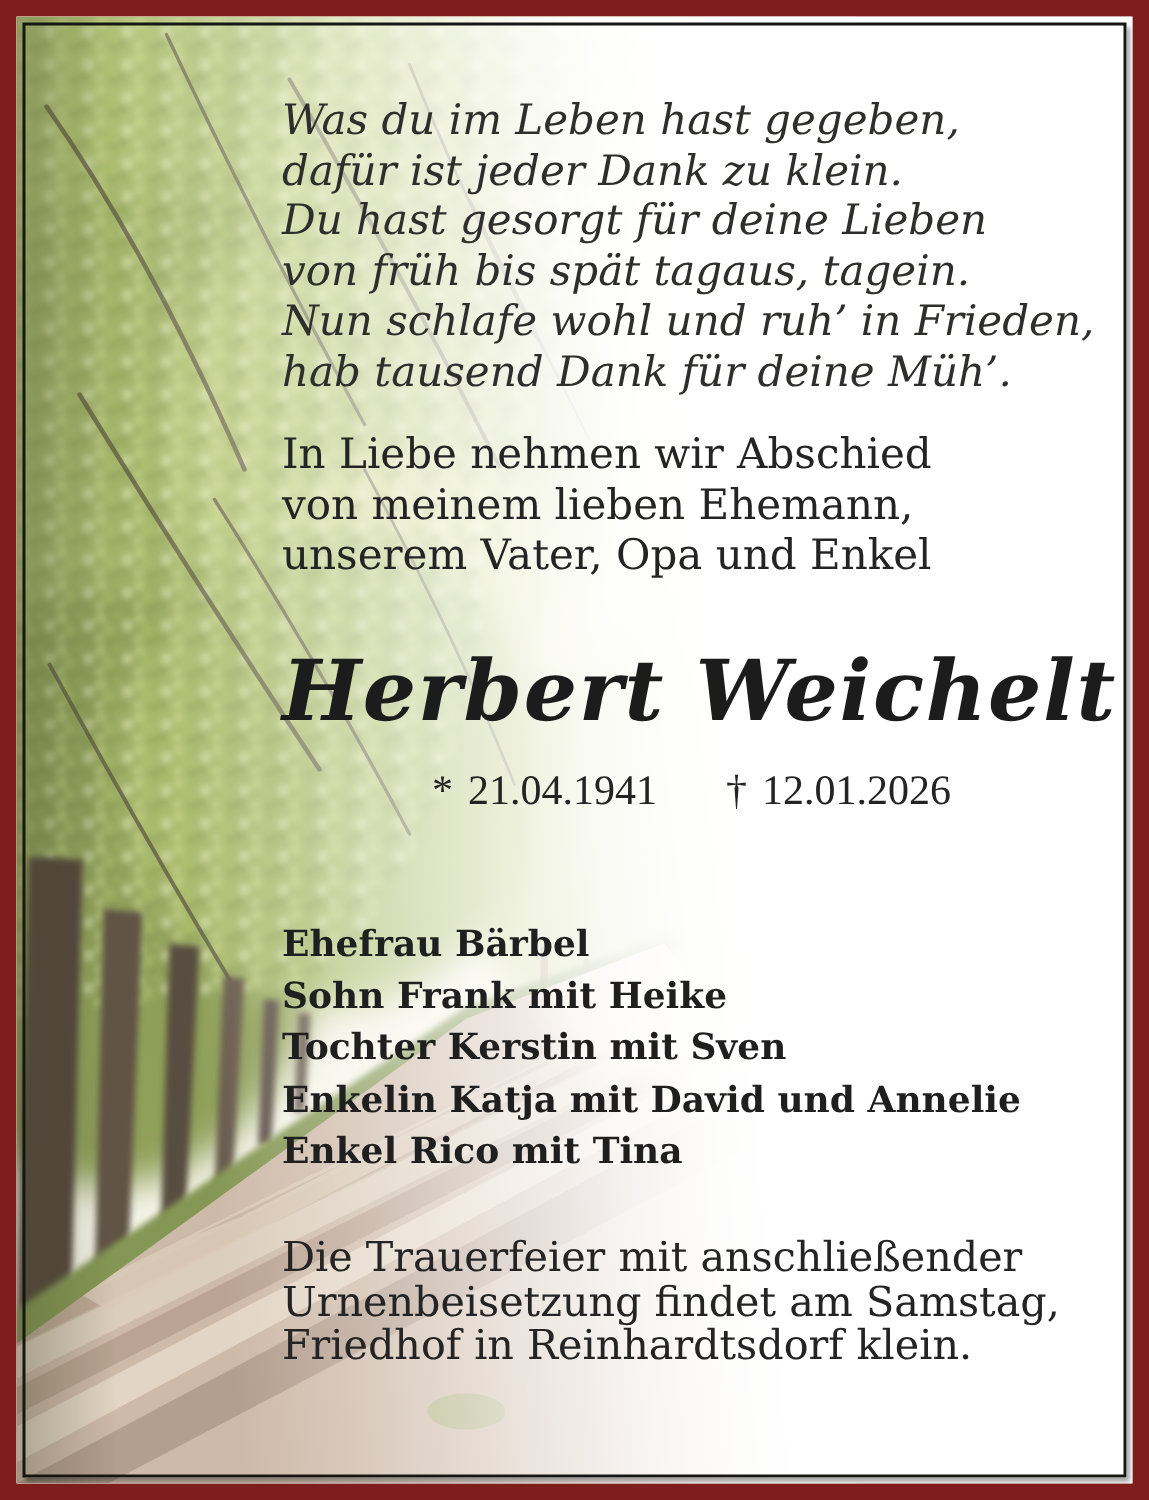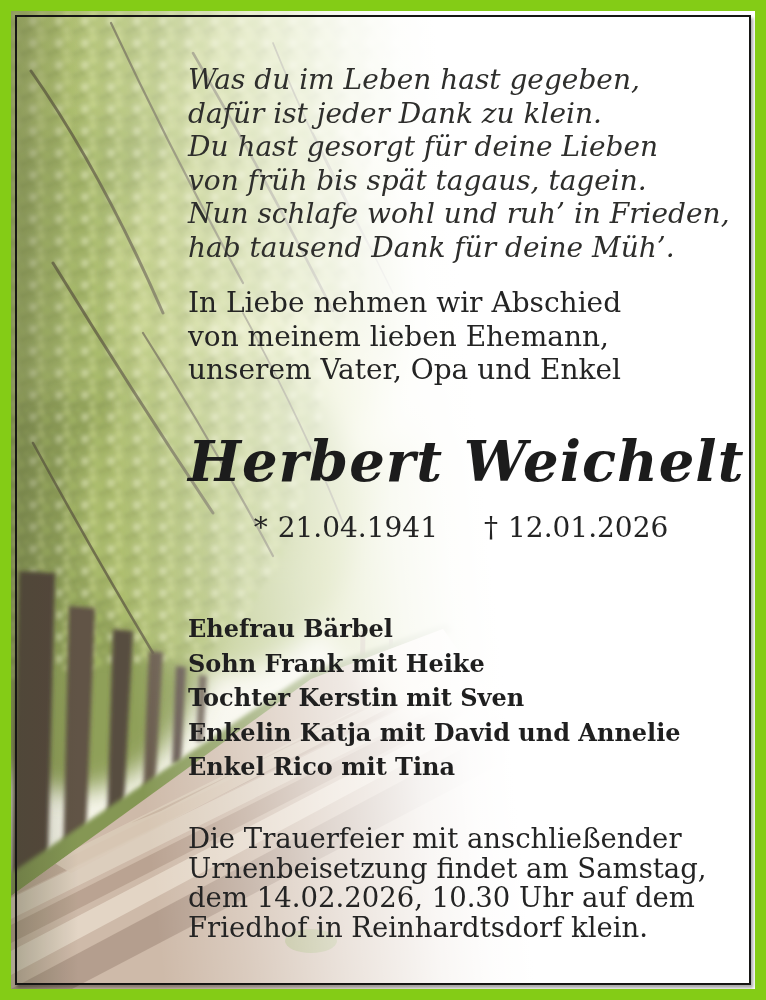--- a/index.html
+++ b/index.html
@@ -1,18 +1,18 @@
 <!DOCTYPE html>
 <html><head>
 <meta charset="utf-8">
 <style>
   html,body{margin:0;padding:0;background:#9a9a9a;}
   .page{
     width:766px;height:1000px;box-sizing:border-box;
-    background:#84cc16;padding:11px;
+    background:#7f1d1d;padding:11px;
     font-family:"DejaVu Serif", serif;
     position:relative;margin:0 auto;
   }
   .photo-area{
     position:relative;width:744px;height:978px;
     background:#ffffff;overflow:hidden;
   }
   .scene{position:absolute;left:0;top:0;z-index:1;display:block;}
   .fade-overlay{
     position:absolute;inset:0;z-index:2;pointer-events:none;
@@ -35,21 +35,21 @@
   }
   .content > div{position:absolute;left:0;}
   .poem{top:52px;font-style:italic;font-size:28px;line-height:33.5px;color:#2e2e2c;}
   .intro{top:275px;font-size:28px;line-height:33.5px;color:#242424;}
   .name{
     top:400px;width:100%;text-align:right;
     font-weight:bold;font-style:italic;
     font-size:56px;line-height:100px;color:#1c1c1c;letter-spacing:1px;
     white-space:nowrap;
   }
-  .dates{top:500px;width:100%;text-align:center;font-size:28px;line-height:34px;color:#242424;}
+  .dates{top:500px;width:100%;text-align:center;font-size:28px;line-height:34px;color:#242424;font-family:Liberation Serif, serif;}
   .dates .date{display:inline-block;margin:0 23px;white-space:nowrap;}
   .dates .sym{display:inline-block;margin-right:10px;}
   .remembrance{top:568px;font-size:28px;line-height:34px;color:#242424;}
   .family{top:601px;font-size:24px;line-height:34.5px;font-weight:bold;color:#1f1f1f;}
   .funeral{top:813px;font-size:27.5px;line-height:29.5px;color:#242424;}
 </style>
 </head>
 <body>
 
 <div class="page">
@@ -178,19 +178,18 @@
         <div>Ehefrau Bärbel</div>
         <div>Sohn Frank mit Heike</div>
         <div>Tochter Kerstin mit Sven</div>
         <div>Enkelin Katja mit David und Annelie</div>
         <div>Enkel Rico mit Tina</div>
       </div>
 
       <div class="funeral">
         <div>Die Trauerfeier mit anschließender</div>
         <div>Urnenbeisetzung findet am Samstag,</div>
-        <div>dem 14.02.2026, 10.30 Uhr auf dem</div>
         <div>Friedhof in Reinhardtsdorf klein.</div>
       </div>
 
     </div>
   </div>
 </div>
 
 </body></html>

